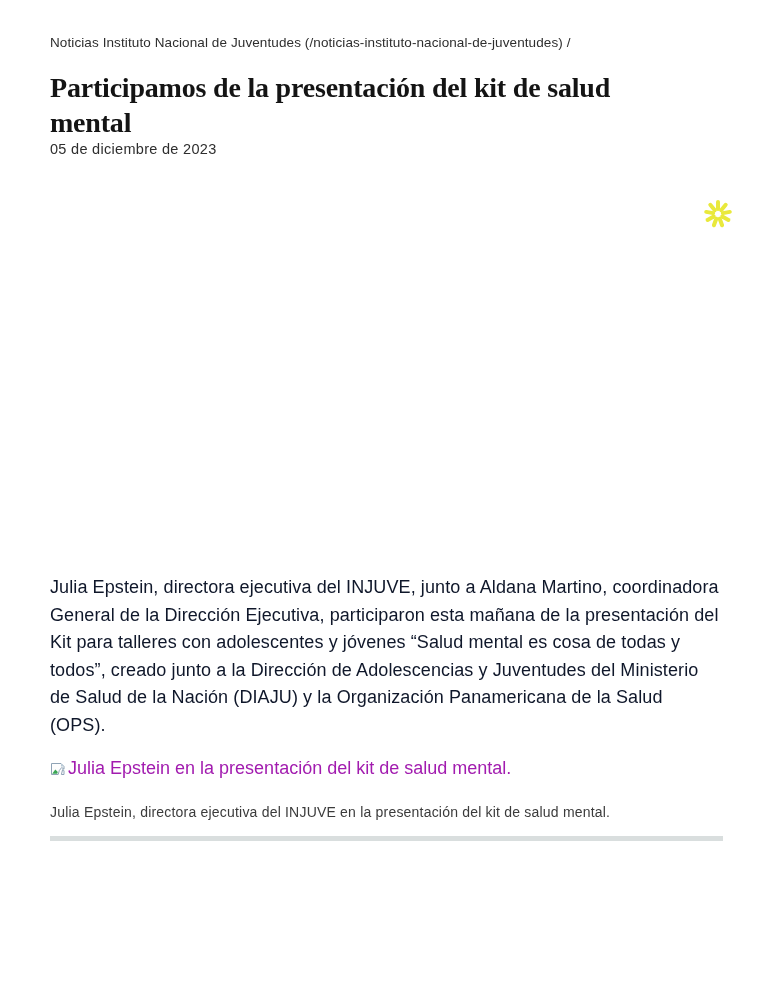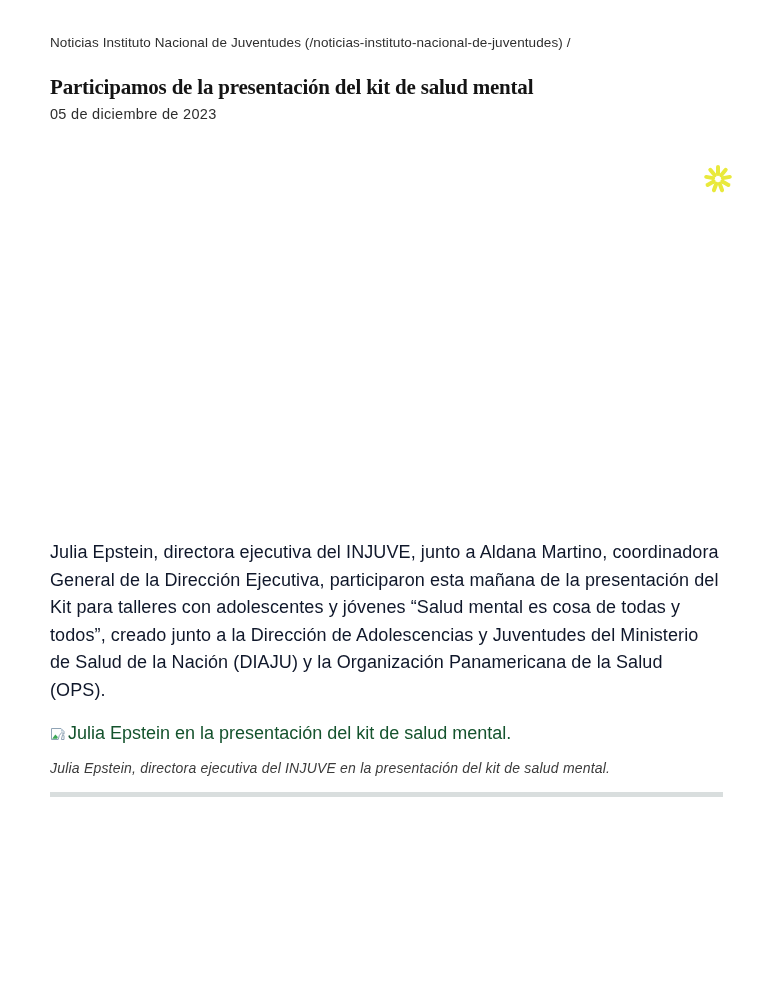--- a/index.html
+++ b/index.html
@@ -29,21 +29,21 @@
     color: #2e2e2e;
     text-decoration: none;
     cursor: pointer;
   }
   
   h1.page-title {
     margin-top: 19px;
     max-width: 640px;
     font-family: "Liberation Serif", "DejaVu Serif", serif;
     font-weight: 700;
-    font-size: 21px;
+    font-size: 28px;
     line-height: 35px;
     color: #141414;
     letter-spacing: -0.2px;
   }
   
   .lede {
     margin-top: 23px;
     font-size: 18.5px;
     line-height: 29px;
     color: #3d3d3d;
@@ -79,31 +79,30 @@
     color: #0f172a;
     letter-spacing: 0.1px;
   }
   
   .broken-row {
     margin-top: 17px;
     display: flex;
     align-items: center;
     font-size: 18px;
     line-height: 24px;
-    color: #14532d;
+    color: #a21caf;
   }
   .broken-row svg { flex: 0 0 auto; margin-right: 2px; margin-top: 2px; }
   
   .caption {
-    margin-top: 14px;
+    margin-top: 23px;
     font-size: 14px;
     line-height: 18px;
     color: #3b3b3b;
     letter-spacing: 0.2px;
-    font-style: italic;
   }
   
   .divider {
     margin-top: 15px;
     height: 5px;
     width: 100%;
     background: var(--divider_gray, #d9dede);
   }
 </style>
 </head>

